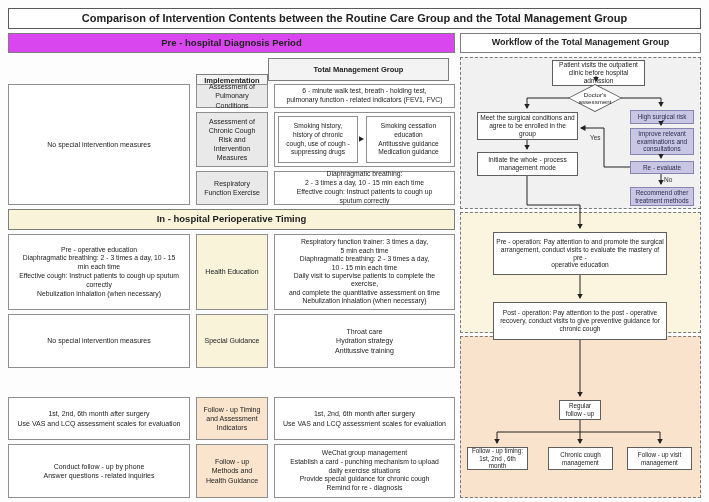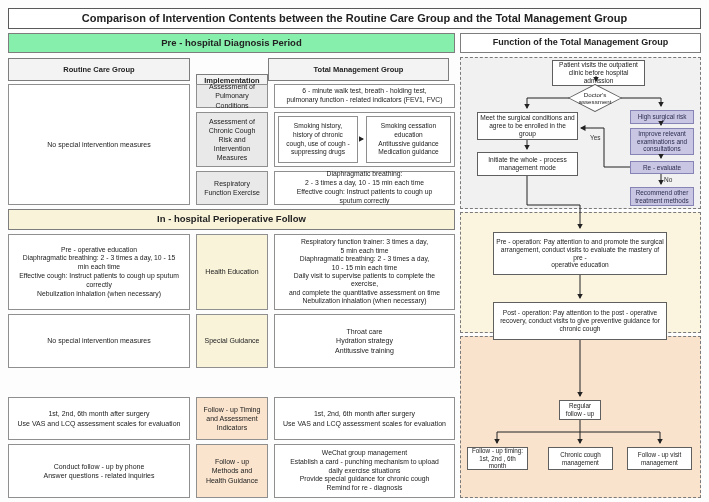--- a/index.html
+++ b/index.html
@@ -5,21 +5,21 @@
   html,body{margin:0;padding:0;background:#fff;}
   #page{position:relative;width:709px;height:502px;background:#fdfdfd;
         font-family:"Liberation Sans",sans-serif;color:#222;overflow:hidden;}
   .abs{position:absolute;box-sizing:border-box;}
   .cell{position:absolute;box-sizing:border-box;border:1px solid #8f8f8f;background:#fff;
         display:flex;align-items:center;justify-content:center;text-align:center;
         white-space:pre-line;font-size:7px;line-height:1.3;color:#222;padding:1px 2px;}
   .title-bar{left:8px;top:8px;width:693px;height:21px;border:1.5px solid #5a5a5a;
         font-size:11px;font-weight:bold;}
   .sec-hdr{font-size:9.5px;font-weight:bold;border:1px solid #7d7d7d;}
-  .gray-bg{background:#86efac;text-align:center;}
+  .gray-bg{background:#d946ef;text-align:center;}
   .gray2-bg{background:#e9e9e9;}
   .cream-bg{background:#f9f3da;}
   .peach-bg{background:#f8dfc6;}
   .peach2-bg{background:#fae4cd;}
   .colhdr{font-size:7.5px;font-weight:bold;background:#f3f3f3;border:1px solid #7d7d7d;}
   .dashed{border:1.2px dashed #7a7a7a;background:#f1f1f1;}
   .node{border:1px solid #5f5f5f;background:#fff;font-size:6.6px;line-height:1.2;}
   .purple{background:#c8c6e2;border:1px solid #8684b4;color:#2c2c50;}
   .flowlabel{position:absolute;font-size:6.5px;color:#333;background:transparent;}
   .diamond-outer{position:absolute;left:568px;top:84px;width:54px;height:28px;background:#555;
@@ -33,21 +33,20 @@
 </style>
 </head>
 <body>
 
 <div id="page">
 
   <div class="cell title-bar">Comparison of Intervention Contents between the Routine Care Group and the Total Management Group</div>
 
   <div class="cell sec-hdr gray-bg" style="left:8px;top:33px;width:447px;height:20px;">Pre - hospital Diagnosis Period</div>
 
-  <div class="cell colhdr" style="left:8px;top:58px;width:182px;height:23px;">Routine Care Group</div>
   <div class="cell colhdr" style="left:196px;top:58px;width:72px;height:23px;margin-top:16px;">Implementation
 Content</div>
   <div class="cell colhdr" style="left:268px;top:58px;width:181px;height:23px;">Total Management Group</div>
 
   <div class="cell" style="left:8px;top:84px;width:182px;height:121px;">No special intervention measures</div>
 
   <div class="cell gray2-bg" style="left:196px;top:84px;width:72px;height:24px;">Assessment of
 Pulmonary
 Conditions</div>
   <div class="cell gray2-bg" style="left:196px;top:112px;width:72px;height:55px;">Assessment of
@@ -67,21 +66,21 @@
 suppressing drugs</div>
   <div class="cell" style="left:366px;top:116px;width:85px;height:47px;font-size:6.6px;">Smoking cessation
 education
 Antitussive guidance
 Medication guidance</div>
   <div class="cell" style="left:274px;top:171px;width:181px;height:34px;font-size:6.8px;">Diaphragmatic breathing:
 2 - 3 times a day, 10 - 15 min each time
 Effective cough: Instruct patients to cough up
 sputum correctly</div>
 
-  <div class="cell sec-hdr cream-bg" style="left:8px;top:209px;width:447px;height:21px;">In - hospital Perioperative Follow</div>
+  <div class="cell sec-hdr cream-bg" style="left:8px;top:209px;width:447px;height:21px;">In - hospital Perioperative Timing</div>
 
   <div class="cell" style="left:8px;top:234px;width:182px;height:76px;font-size:6.8px;">Pre - operative education
 Diaphragmatic breathing: 2 - 3 times a day, 10 - 15
 min each time
 Effective cough: Instruct patients to cough up sputum
 correctly
 Nebulization inhalation (when necessary)</div>
   <div class="cell cream-bg" style="left:196px;top:234px;width:72px;height:76px;">Health Education</div>
   <div class="cell" style="left:274px;top:234px;width:181px;height:76px;font-size:6.8px;line-height:1.25;">Respiratory function trainer: 3 times a day,
 5 min each time
@@ -111,21 +110,21 @@
 Answer questions - related inquiries</div>
   <div class="cell peach2-bg" style="left:196px;top:444px;width:72px;height:54px;">Follow - up
 Methods and
 Health Guidance</div>
   <div class="cell" style="left:274px;top:444px;width:181px;height:54px;font-size:6.8px;">WeChat group management
 Establish a card - punching mechanism to upload
 daily exercise situations
 Provide special guidance for chronic cough
 Remind for re - diagnosis</div>
 
-  <div class="cell sec-hdr" style="left:460px;top:33px;width:241px;height:20px;font-size:9px;">Function of the Total Management Group</div>
+  <div class="cell sec-hdr" style="left:460px;top:33px;width:241px;height:20px;font-size:9px;">Workflow of the Total Management Group</div>
 
   <div class="abs dashed" style="left:460px;top:57px;width:241px;height:152px;background:#f1f1f1;"></div>
   <div class="abs dashed" style="left:460px;top:212px;width:241px;height:121px;background:#fbf5e0;"></div>
   <div class="abs dashed" style="left:460px;top:336px;width:241px;height:162px;background:#f9e3cd;"></div>
 
   <div class="cell node" style="left:552px;top:60px;width:93px;height:26px;">Patient visits the outpatient
 clinic before hospital admission</div>
 
   <div class="diamond-outer">
     <div class="diamond-inner"></div>

